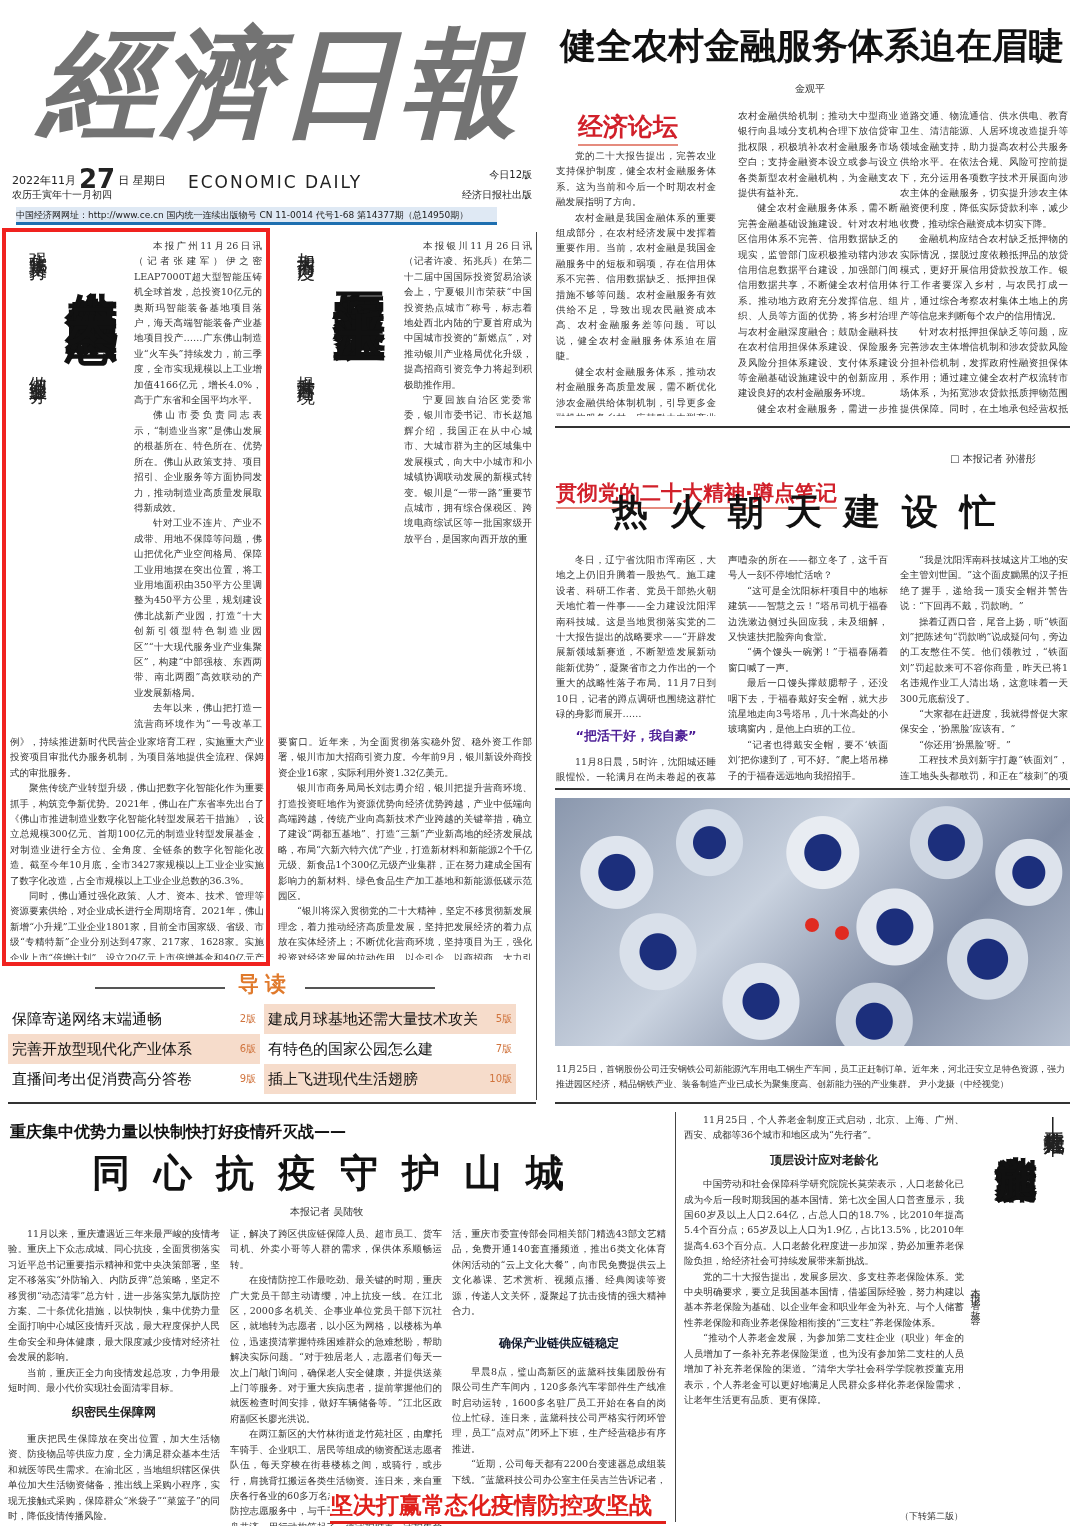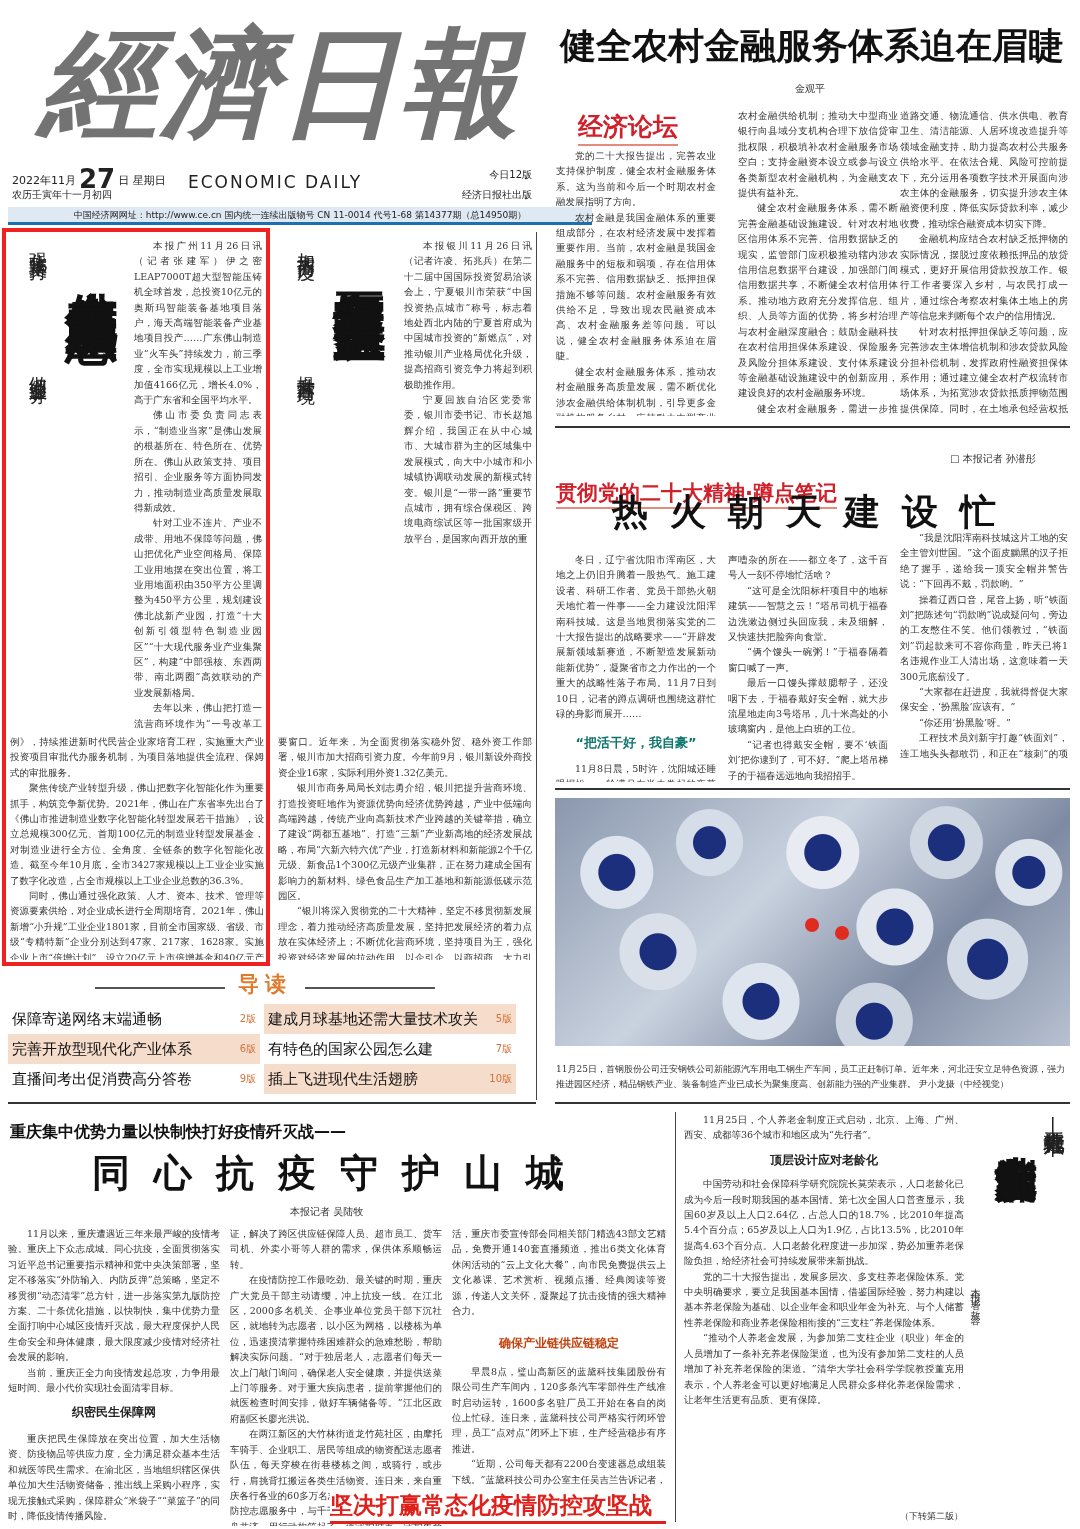--- a/index.html
+++ b/index.html
@@ -6,21 +6,21 @@
 body{width:1080px;height:1529px;background:#fff;font-family:"DejaVu Serif",serif;color:#222;overflow:hidden;position:relative}
 .abs{position:absolute}
 .masthead{left:40px;top:8px;width:480px;height:150px;font-family:"DejaVu Serif",serif;font-size:118px;font-weight:bold;color:#737373;font-style:italic;letter-spacing:2px;line-height:150px;white-space:nowrap}
 .dateline{left:12px;top:160px;width:520px;height:44px;font-size:11px;color:#222}
 .dateline .date{position:absolute;left:0;top:4px;font-family:"DejaVu Sans",sans-serif;font-size:11px}
 .dateline .date b{font-size:26px;font-weight:bold;vertical-align:-4px;margin:0 3px}
 .dateline .lunar{position:absolute;left:0;top:28px;font-size:10px}
 .dateline .en{position:absolute;left:176px;top:12px;font-family:"DejaVu Sans",sans-serif;font-size:17px;letter-spacing:2px}
 .dateline .pages{position:absolute;right:0;top:8px;font-family:"DejaVu Sans",sans-serif;font-size:10px}
 .dateline .pub{position:absolute;right:0;top:28px;font-size:10px}
-.infobar{left:8px;top:207px;width:584px;height:18px;background:#dfe9f4;border-bottom:3px solid #1e6fb0;font-family:"DejaVu Sans",sans-serif;font-size:9px;line-height:16px;text-align:center;color:#222}
+.infobar{left:16px;top:207px;width:481px;height:18px;background:#dfe9f4;border-bottom:3px solid #1e6fb0;font-family:"DejaVu Sans",sans-serif;font-size:9px;line-height:16px;color:#222}
 .headline-top{left:560px;top:22px;width:510px;font-family:"DejaVu Sans",sans-serif;font-weight:bold;font-size:36px;color:#111;white-space:nowrap}
 .byline{font-size:10px;color:#333}
 .col-title-red{font-family:"DejaVu Sans",sans-serif;font-weight:bold;color:#d1202a}
 .body-text{font-size:9.5px;line-height:15.4px;text-align:justify;color:#333;overflow:hidden}
 .body-text p{text-indent:2em}
 .red-frame{left:2px;top:228px;width:268px;height:738px;border:4px solid #f0221f}
 .vtext{writing-mode:vertical-rl;font-family:"DejaVu Sans",sans-serif}
 .vbig{writing-mode:vertical-rl;font-family:"DejaVu Serif",serif;font-weight:bold;color:#111}
 .hr{background:#333}
 .guide-line{height:2px;background:#555;top:987px}
@@ -110,32 +110,32 @@
   <p>“银川将深入贯彻党的二十大精神，坚定不移贯彻新发展理念，着力推动经济高质量发展，坚持把发展经济的着力点放在实体经济上；不断优化营商环境，坚持项目为王，强化投资对经济发展的拉动作用，以企引企、以商招商，大力引进战略国企、实力民企、知名外企，以项目化推动产业‘链式’突破、‘群式’提升。”刘志勇说。</p>
 </div>
 <div class="abs vrule" style="left:536px;top:232px;height:868px;"></div>
 
 <div class="abs col-title-red" style="left:556px;top:444px;font-size:21px;border-bottom:2px solid #e58b7e;margin-top:35px;">贯彻党的二十大精神·蹲点笔记</div>
 <div class="abs byline" style="left:950px;top:452px;">□  本报记者  孙潜彤</div>
 <div class="abs" style="left:560px;top:488px;width:510px;text-align:center;font-family:'DejaVu Sans',sans-serif;font-weight:bold;font-size:36px;letter-spacing:22px;color:#111;">热火朝天建设忙</div>
 
 <div class="abs body-text" style="left:556px;top:552px;width:160px;height:230px;">
   <p>冬日，辽宁省沈阳市浑南区，大地之上仍旧升腾着一股热气。施工建设者、科研工作者、党员干部热火朝天地忙着一件事——全力建设沈阳浑南科技城。这是当地贯彻落实党的二十大报告提出的战略要求——“开辟发展新领域新赛道，不断塑造发展新动能新优势”，凝聚省市之力作出的一个重大的战略性落子布局。11月7日到10日，记者的蹲点调研也围绕这群忙碌的身影而展开……</p>
-  <div style="font-family:'DejaVu Sans',sans-serif;font-weight:bold;font-size:13px;text-align:center;margin:14px 0 10px;color:#0f766e;">“把活干好，我自豪”</div>
+  <div style="font-family:'DejaVu Sans',sans-serif;font-weight:bold;font-size:13px;text-align:center;margin:7px 0 10px;color:#4c1d95;">“把活干好，我自豪”</div>
   <p>11月8日晨，5时许，沈阳城还睡眼惺忪。一轮满月在尚未卷起的夜幕上，好奇地打量城区南端一片灯火通明、众</p>
 </div>
 <div class="abs body-text" style="left:728px;top:552px;width:160px;height:230px;">
   <p style="text-indent:0">声嘈杂的所在——都立冬了，这千百号人一刻不停地忙活啥？</p>
   <p>“这可是全沈阳标杆项目中的地标建筑——智慧之云！”塔吊司机于福春边洗漱边侧过头回应我，未及细解，又快速扶把脸奔向食堂。</p>
   <p>“俩个馒头一碗粥！”于福春隔着窗口喊了一声。</p>
   <p>最后一口馒头撑鼓腮帮子，还没咽下去，于福春戴好安全帽，就大步流星地走向3号塔吊，几十米高处的小玻璃窗内，是他上白班的工位。</p>
   <p>“记者也得戴安全帽，要不‘铁面刘’把你逮到了，可不好。”爬上塔吊梯子的于福春远远地向我招招手。</p>
 
 </div>
-<div class="abs body-text" style="left:900px;top:530px;width:168px;height:230px;">
+<div class="abs body-text" style="left:900px;top:552px;width:168px;height:230px;">
   <p>“我是沈阳浑南科技城这片工地的安全主管刘世国。”这个面皮黝黑的汉子拒绝了握手，递给我一顶安全帽并警告说：“下回再不戴，罚款哟。”</p>
   <p>操着辽西口音，尾音上扬，听“铁面刘”把陈述句“罚款哟”说成疑问句，旁边的工友憋住不笑。他们领教过，“铁面刘”罚起款来可不容你商量，昨天已将1名违规作业工人清出场，这意味着一天300元底薪没了。</p>
   <p>“大家都在赶进度，我就得督促大家保安全，‘扮黑脸’应该有。”</p>
   <p>“你还用‘扮黑脸’呀。”</p>
   <p>工程技术员刘新宇打趣“铁面刘”，连工地头头都敢罚，和正在“核刺”的项目监理代进一样，都属于人“狠”话不多型。  （下转第三版）</p>
 </div>
 <div class="abs hr" style="left:555px;top:788px;width:515px;height:2px;"></div>
 
 <div class="abs photo" title="首钢钢卷与两名戴红色安全帽的工人">
   <div class="worker" style="left:250px;top:120px;"></div>
@@ -188,21 +188,21 @@
   <p>目前，重庆已建立重点保供企业和网点“白名单”超过300家，落实保供车辆2000多辆、保供人员3000多名，累计办理8万多张重点物资通行</p>
 </div>
 <div class="abs body-text" style="left:230px;top:1226px;width:212px;height:300px;">
   <p style="text-indent:0">证，解决了跨区供应链保障人员、超市员工、货车司机、外卖小哥等人群的需求，保供体系顺畅运转。</p>
   <p>在疫情防控工作最吃劲、最关键的时期，重庆广大党员干部主动请缨，冲上抗疫一线。在江北区，2000多名机关、企事业单位党员干部下沉社区，就地转为志愿者，以小区为网格，以楼栋为单位，迅速摸清掌握特殊困难群众的急难愁盼，帮助解决实际问题。“对于独居老人，志愿者们每天一次上门敲门询问，确保老人安全健康，并提供送菜上门等服务。对于重大疾病患者，提前掌握他们的就医检查时间安排，做好车辆储备等。”江北区政府副区长廖光洪说。</p>
   <p>在两江新区的大竹林街道龙竹苑社区，由摩托车骑手、企业职工、居民等组成的物资配送志愿者队伍，每天穿梭在街巷楼栋之间，或骑行，或步行，肩挑背扛搬运各类生活物资。连日来，来自重庆各行各业的60多万名志愿者竭尽所能投身到疫情防控志愿服务中，与千千万万的市民守望相助、同舟共济，用行动构筑起了一道守护城市、守护生命的坚强防线。</p>
 
 </div>
 <div class="abs body-text" style="left:452px;top:1226px;width:214px;height:262px;">
   <p style="text-indent:0">活，重庆市委宣传部会同相关部门精选43部文艺精品，免费开通140套直播频道，推出6类文化体育休闲活动的“云上文化大餐”，向市民免费提供云上文化慕课、艺术赏析、视频点播、经典阅读等资源，传递人文关怀，凝聚起了抗击疫情的强大精神合力。</p>
-  <div style="font-family:'DejaVu Sans',sans-serif;font-weight:bold;font-size:12px;text-align:center;margin:18px 0 12px;color:#c2410c;">确保产业链供应链稳定</div>
+  <div style="font-family:'DejaVu Sans',sans-serif;font-weight:bold;font-size:12px;text-align:center;margin:18px 0 12px;color:#0f172a;">确保产业链供应链稳定</div>
   <p>早晨8点，璧山高新区的蓝黛科技集团股份有限公司生产车间内，120多条汽车零部件生产线准时启动运转，1600多名驻厂员工开始在各自的岗位上忙碌。连日来，蓝黛科技公司严格实行闭环管理，员工“点对点”闭环上下班，生产经营稳步有序推进。</p>
   <p>“近期，公司每天都有2200台变速器总成组装下线。”蓝黛科技公司办公室主任吴吉兰告诉记者，当前正是生产经营旺季，企业在做好疫情防控前提下，正加大马力生产平衡轴、新能源汽车零部件等产品，全力保订单交付。  （下转第二版）</p>
 </div>
 <div class="abs" style="left:330px;top:1490px;width:336px;background:#fff;font-family:'DejaVu Sans',sans-serif;font-weight:bold;font-size:23px;color:#e0201b;border-bottom:3px solid #e0201b;white-space:nowrap;">坚决打赢常态化疫情防控攻坚战</div>
 
 <div class="abs vrule" style="left:675px;top:1112px;height:410px;"></div>
 
 <div class="abs body-text" style="left:684px;top:1112px;width:280px;height:410px;">
   <p>11月25日，个人养老金制度正式启动，北京、上海、广州、西安、成都等36个城市和地区成为“先行者”。</p>
   <div style="font-family:'DejaVu Sans',sans-serif;font-weight:bold;font-size:12px;text-align:center;margin:10px 0 8px;color:#222;">顶层设计应对老龄化</div>

